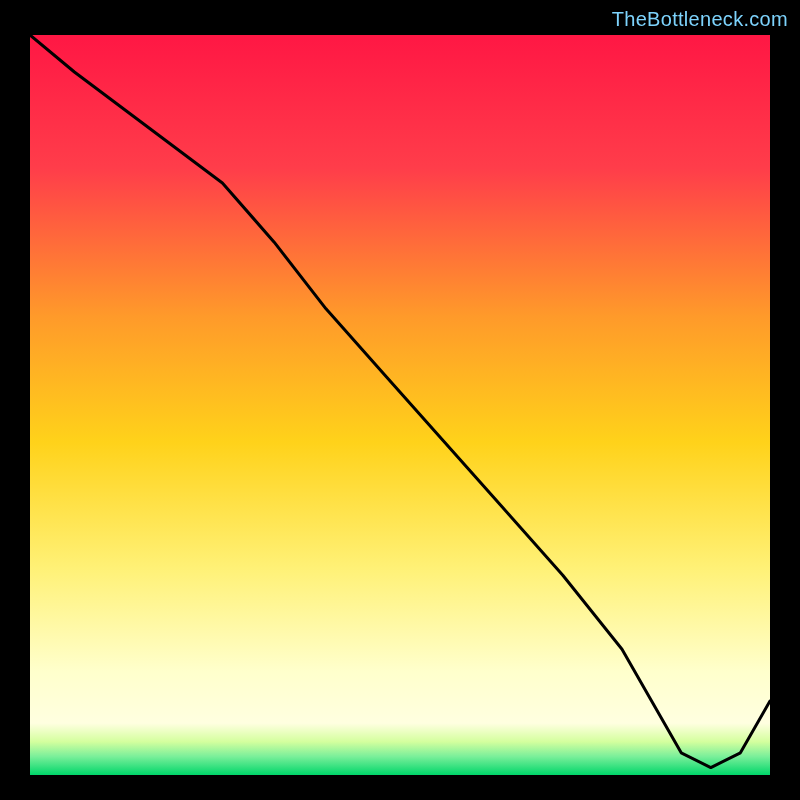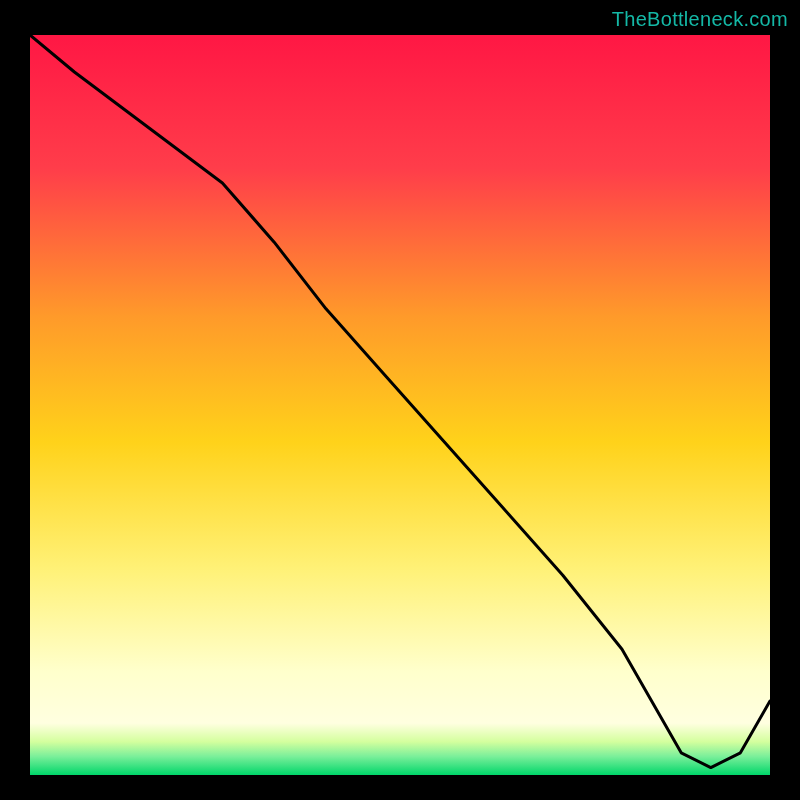--- a/index.html
+++ b/index.html
@@ -1,18 +1,18 @@
 <!DOCTYPE html>
 <html><head>
 <meta charset="utf-8">
 <style>
   * { margin: 0; padding: 0; box-sizing: border-box; }
   body { width: 800px; height: 800px; background: #000; font-family: Arial, sans-serif; position: relative; overflow: hidden; }
   .container { width: 800px; height: 800px; position: relative; background: #000; }
-  .watermark { position: absolute; top: 8px; right: 12px; color: #14b8a6; font-size: 20px; font-weight: 500; letter-spacing: 0.3px; }
+  .watermark { position: absolute; top: 8px; right: 12px; color: #7dd3fc; font-size: 20px; font-weight: 500; letter-spacing: 0.3px; }
   .plot-area { position: absolute; left: 30px; top: 35px; width: 740px; height: 740px; }
   .gradient-bg { position: absolute; left: 0; top: 0; width: 100%; height: 100%; }
   .line-layer { position: absolute; left: 0; top: 0; width: 100%; height: 100%; }
   .label-overlay { position: absolute; color: #c8352d; font-size: 11px; font-weight: bold; letter-spacing: -0.5px; white-space: nowrap; }
 </style>
 </head>
 <body>
 
 <div class="container">
 

